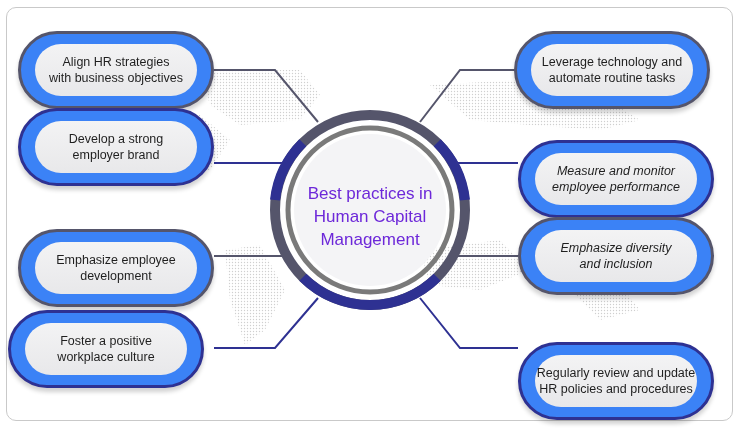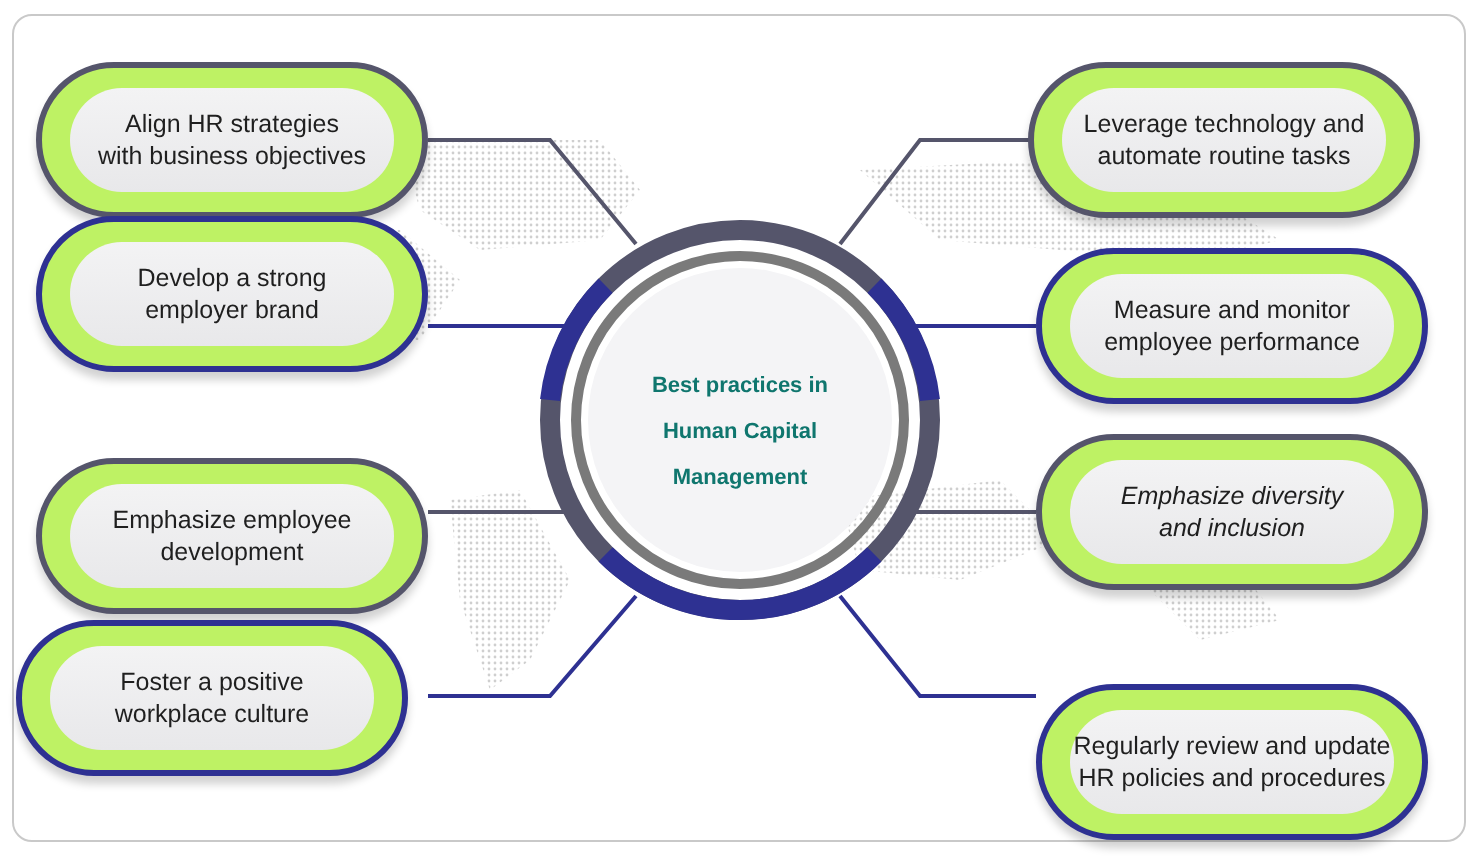--- a/index.html
+++ b/index.html
@@ -1,23 +1,23 @@
 <!DOCTYPE html>
 <html><head>
 <meta charset="utf-8">
 <style>
   html,body{margin:0;padding:0;background:#ffffff;}
   body{width:740px;height:431px;position:relative;overflow:hidden;font-family:"Liberation Sans",sans-serif;}
   .frame{position:absolute;left:6px;top:7px;width:727px;height:414px;border:1px solid #c9c9c9;border-radius:10px;background:#fff;box-sizing:border-box;}
   .map{position:absolute;left:0;top:0;width:740px;height:431px;}
-  .pill{position:absolute;width:196px;height:78px;border-radius:39px;box-sizing:border-box;border:3px solid #55556b;background:#bef264;box-shadow:0 4px 4px rgba(0,0,0,0.18);}
+  .pill{position:absolute;width:196px;height:78px;border-radius:39px;box-sizing:border-box;border:3px solid #55556b;background:#3b82f6;box-shadow:0 4px 4px rgba(0,0,0,0.18);}
   .pill.blue{border-color:#2e3192;}
   .pill .inner{position:absolute;left:14px;top:10px;right:14px;bottom:10px;border-radius:29px;background:linear-gradient(#f3f3f4,#e8e8ea);display:flex;align-items:center;justify-content:center;text-align:center;}
   .pill .txt{font-size:12.5px;line-height:16px;color:#1f1f1f;white-space:pre-line;}
-  .center-text{position:absolute;left:290px;top:182px;width:160px;text-align:center;font-weight:bold;font-size:11px;line-height:23px;color:#0f766e;white-space:pre-line;}
+  .center-text{position:absolute;left:290px;top:182px;width:160px;text-align:center;font-weight:normal;font-size:17px;line-height:23px;color:#6d28d9;white-space:pre-line;}
   svg{position:absolute;left:0;top:0;}
 </style>
 </head>
 <body>
 
 <div class="frame"></div>
 
 <svg class="map" width="740" height="431">
   <defs>
     <pattern id="dots" width="3" height="3" patternUnits="userSpaceOnUse">
@@ -83,21 +83,21 @@
 workplace culture</span>
     </div>
 </div>
 
 <div class="pill" style="left:514px;top:31px;">
   <div class="inner">
       <span class="txt">Leverage technology and
 automate routine tasks</span>
     </div>
 </div>
-<div class="pill blue" style="left:518px;top:124px;">
+<div class="pill blue" style="left:518px;top:140px;font-style:italic;">
   <div class="inner">
       <span class="txt">Measure and monitor
 employee performance</span>
     </div>
 </div>
 <div class="pill" style="left:518px;top:217px;font-style:italic;">
   <div class="inner">
       <span class="txt">Emphasize diversity
 and inclusion</span>
     </div>

